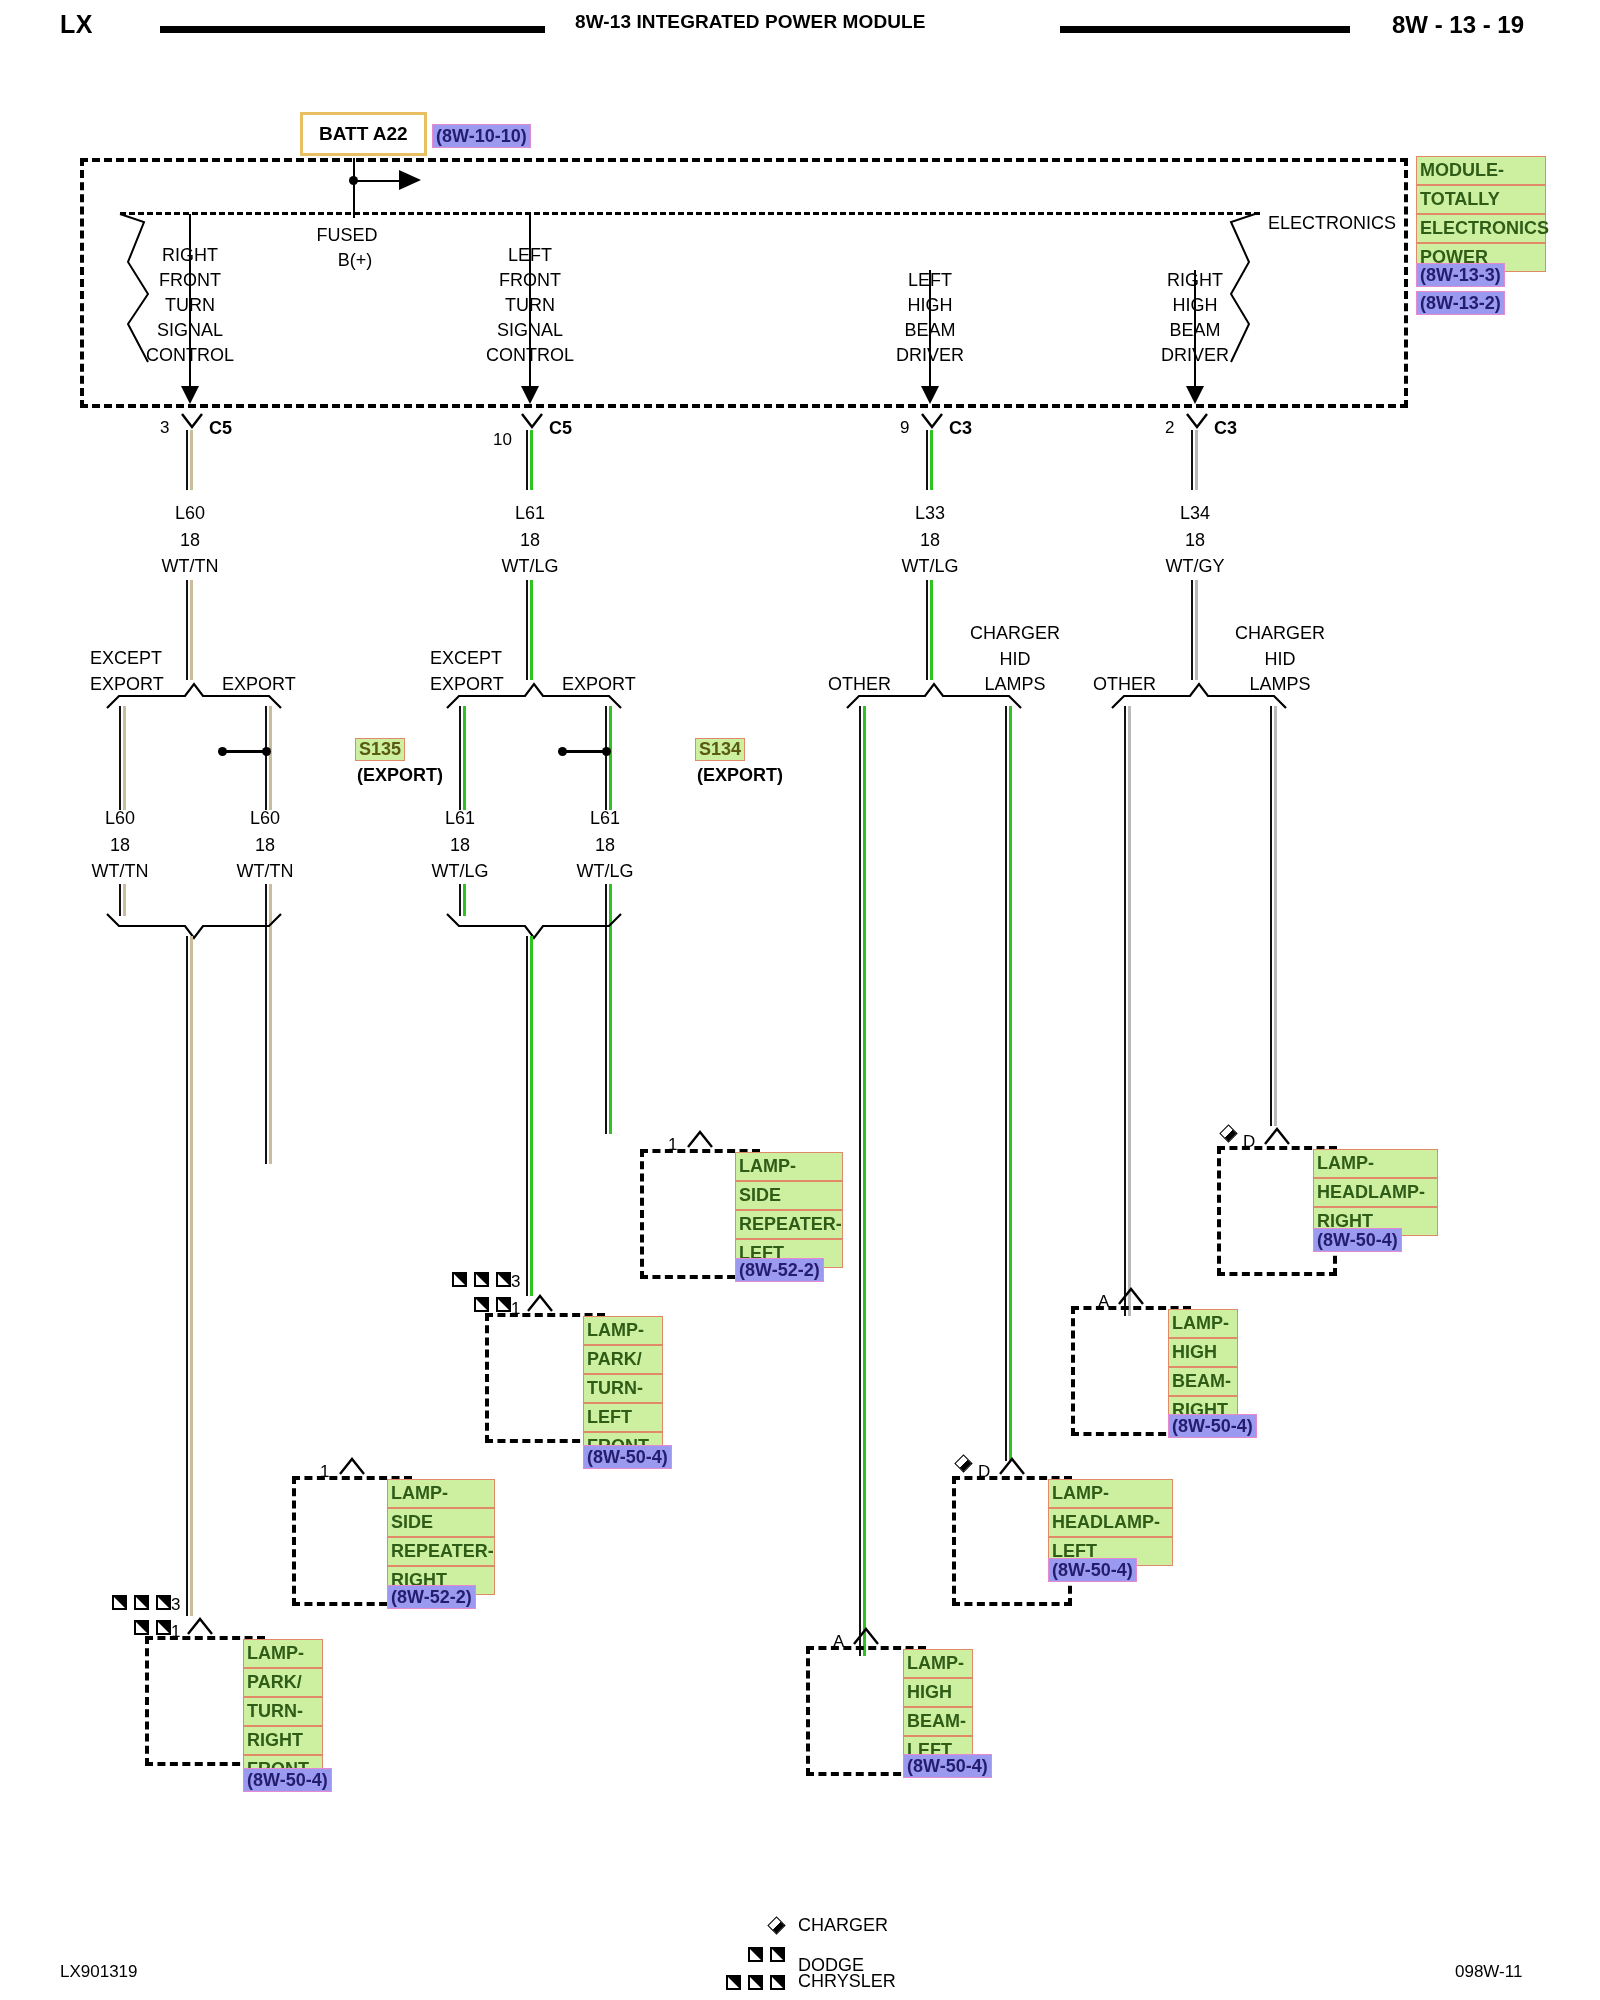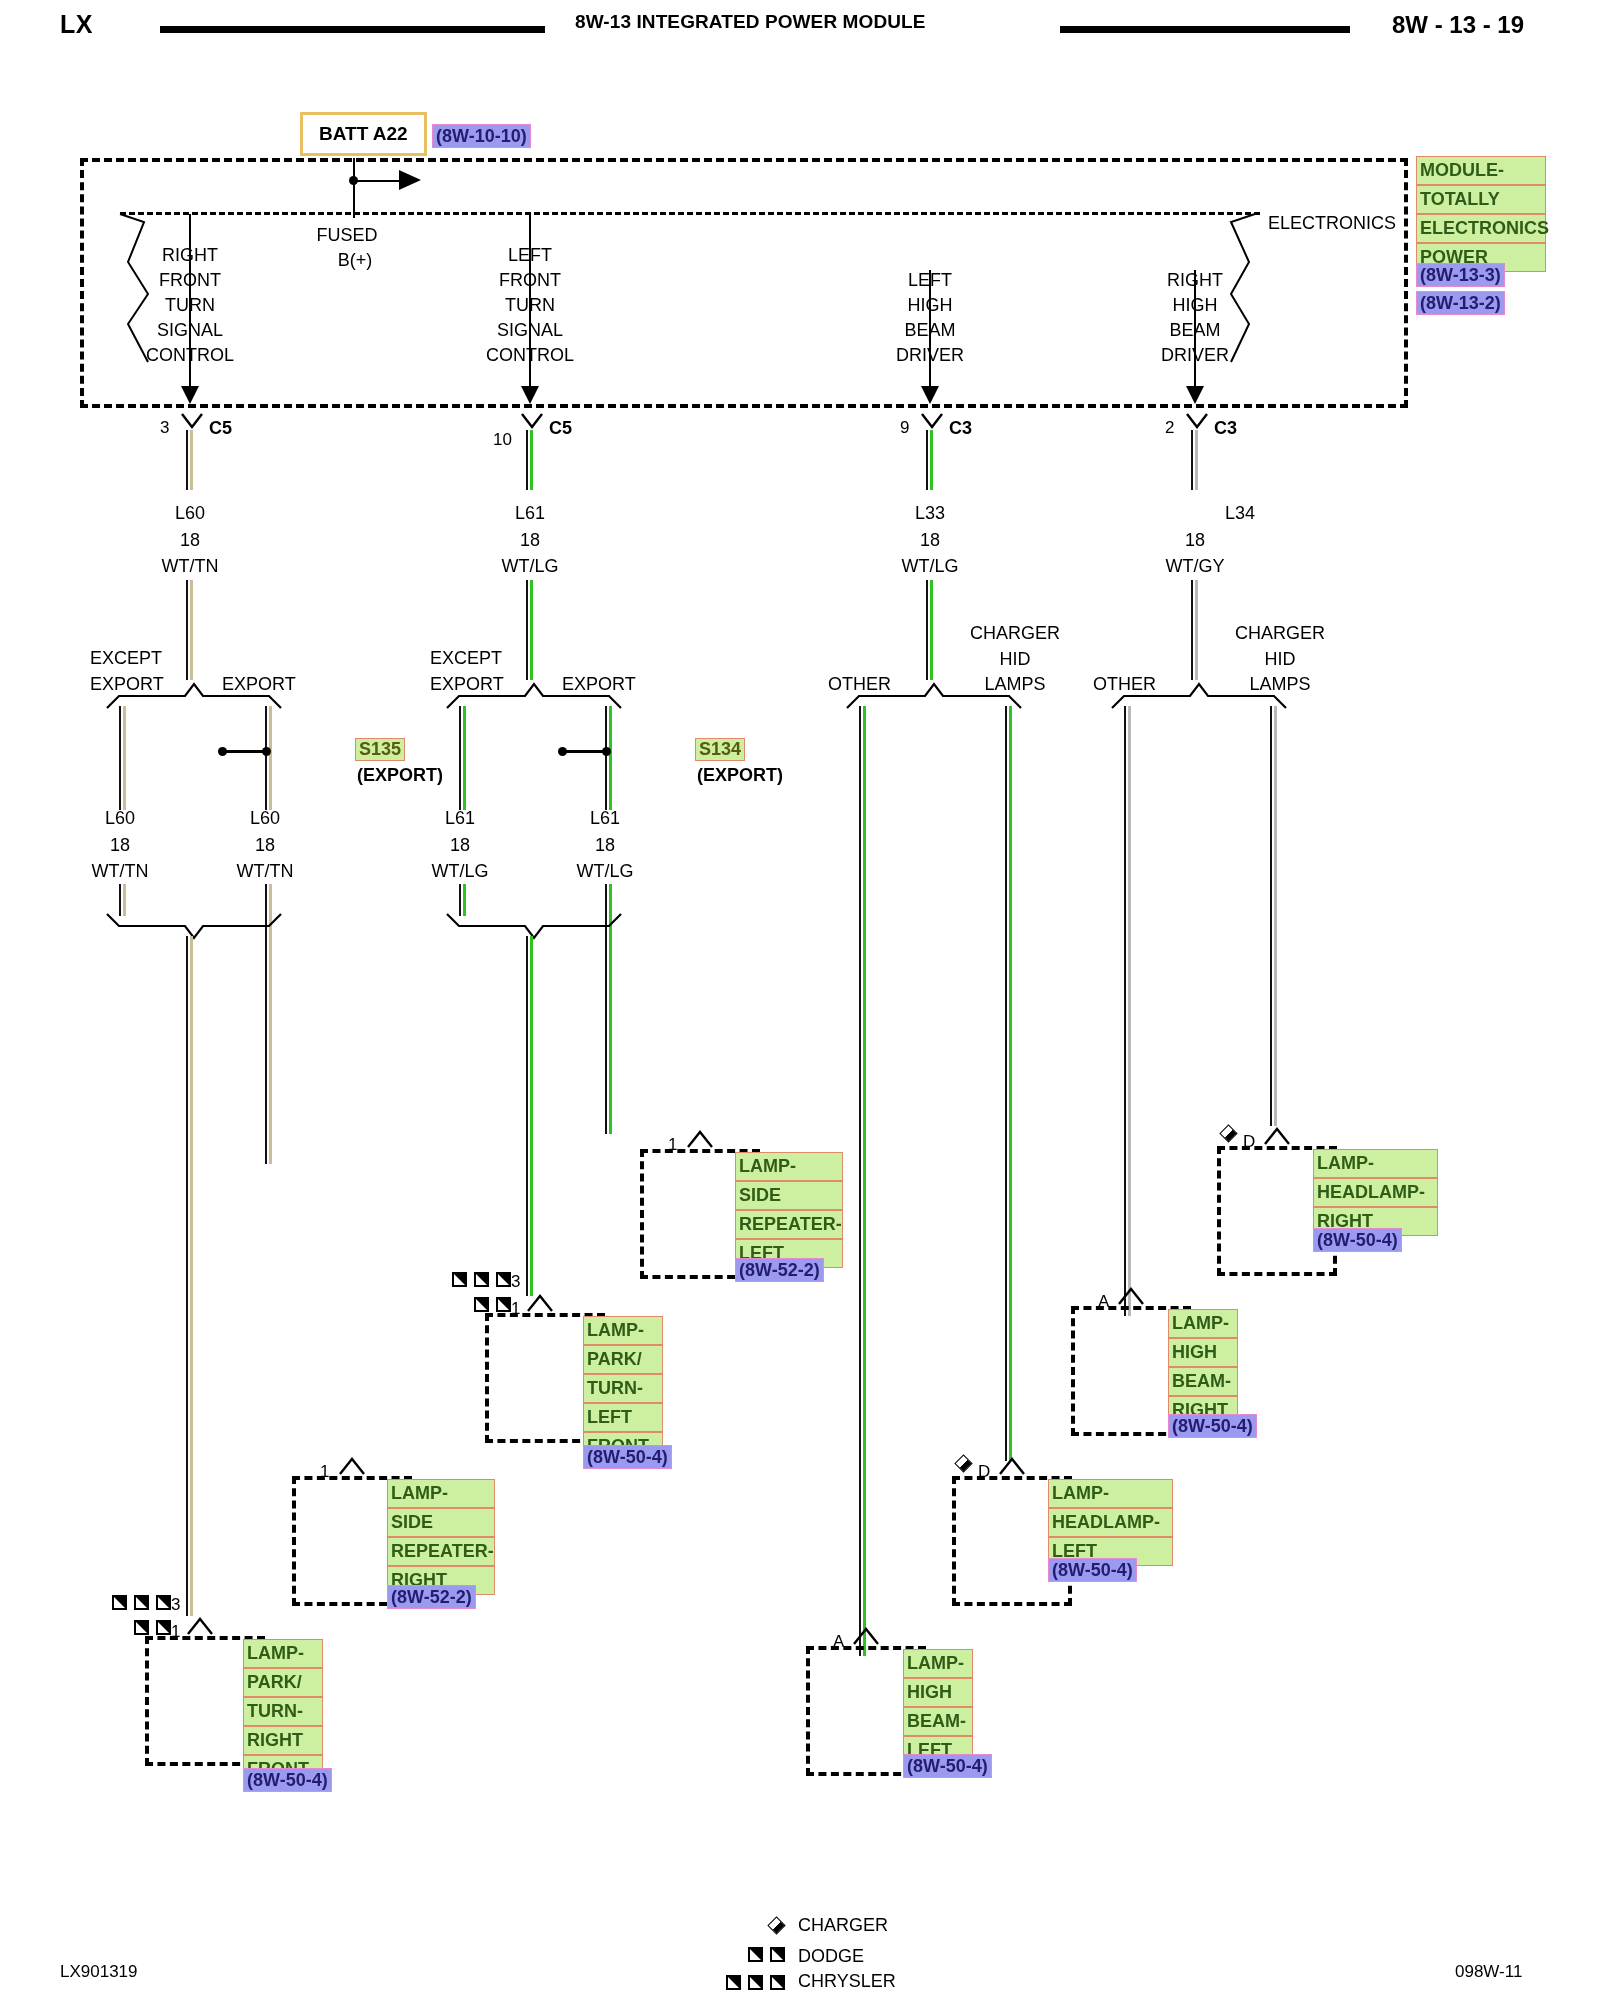--- a/index.html
+++ b/index.html
@@ -167,21 +167,21 @@
 <div class="abs t cap" style="left:470px;top:553px;width:120px;">WT/LG</div>
 <div class="abs wire w-wtlg" style="left:526px;top:580px;height:100px;"></div>
 
 <div class="abs wire w-wtlg" style="left:926px;top:430px;height:60px;"></div>
 <div class="abs t cap" style="left:870px;top:500px;width:120px;">L33</div>
 <div class="abs t cap" style="left:870px;top:527px;width:120px;">18</div>
 <div class="abs t cap" style="left:870px;top:553px;width:120px;">WT/LG</div>
 <div class="abs wire w-wtlg" style="left:926px;top:580px;height:100px;"></div>
 
 <div class="abs wire w-wtgy" style="left:1191px;top:430px;height:60px;"></div>
-<div class="abs t cap" style="left:1135px;top:500px;width:120px;text-align:right;">L34</div>
+<div class="abs t cap" style="left:1135px;top:500px;width:120px;">L34</div>
 <div class="abs t cap" style="left:1135px;top:527px;width:120px;">18</div>
 <div class="abs t cap" style="left:1135px;top:553px;width:120px;">WT/GY</div>
 <div class="abs wire w-wtgy" style="left:1191px;top:580px;height:100px;"></div>
 
 <div class="abs t" style="left:90px;top:645px;">EXCEPT</div>
 <div class="abs t" style="left:90px;top:671px;">EXPORT</div>
 <div class="abs t" style="left:222px;top:671px;">EXPORT</div>
 <svg class="abs" style="left:105px;top:682px;" width="178" height="28">
   <polyline points="2,26 14,14 80,14 89,2 98,14 164,14 176,26" fill="none" stroke="#000" stroke-width="2.2"></polyline>
 </svg>
@@ -385,21 +385,21 @@
 <div class="abs chip-blue" style="left:1168px;top:1414px;">(8W-50-4)</div>
 
 <div class="abs" style="left:760px;top:1915px;">
   <div class="legrow abs" style="left:0;top:0;width:330px;">
     <span class="diam abs" style="left:10px;top:4px;"></span>
     <span class="abs" style="left:38px;top:0;">CHARGER</span>
   </div>
   <div class="legrow abs" style="left:0;top:28px;width:330px;">
     <span class="sq abs" style="left:-12px;top:4px;"></span>
     <span class="sq abs" style="left:10px;top:4px;"></span>
-    <span class="abs" style="left:38px;top:3px;">DODGE</span>
+    <span class="abs" style="left:38px;top:12px;">DODGE</span>
   </div>
   <div class="legrow abs" style="left:0;top:56px;width:330px;">
     <span class="sq abs" style="left:-34px;top:4px;"></span>
     <span class="sq abs" style="left:-12px;top:4px;"></span>
     <span class="sq abs" style="left:10px;top:4px;"></span>
     <span class="abs" style="left:38px;top:0;">CHRYSLER</span>
   </div>
 </div>
 
 <div class="abs" id="f-left">LX901319</div>

